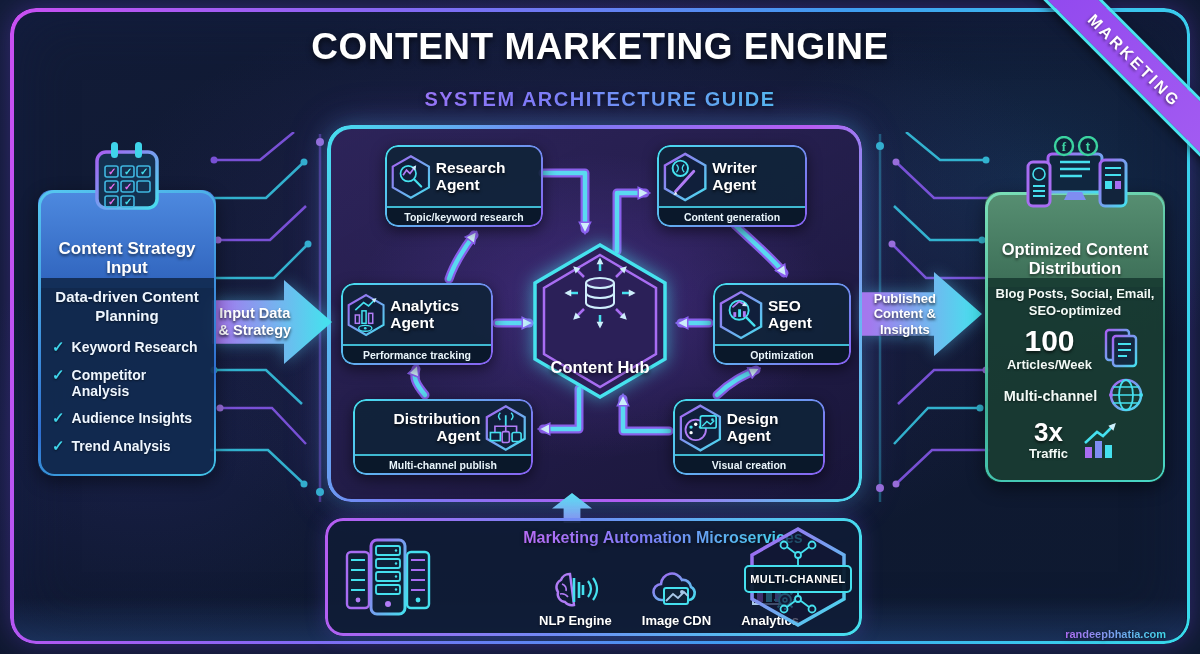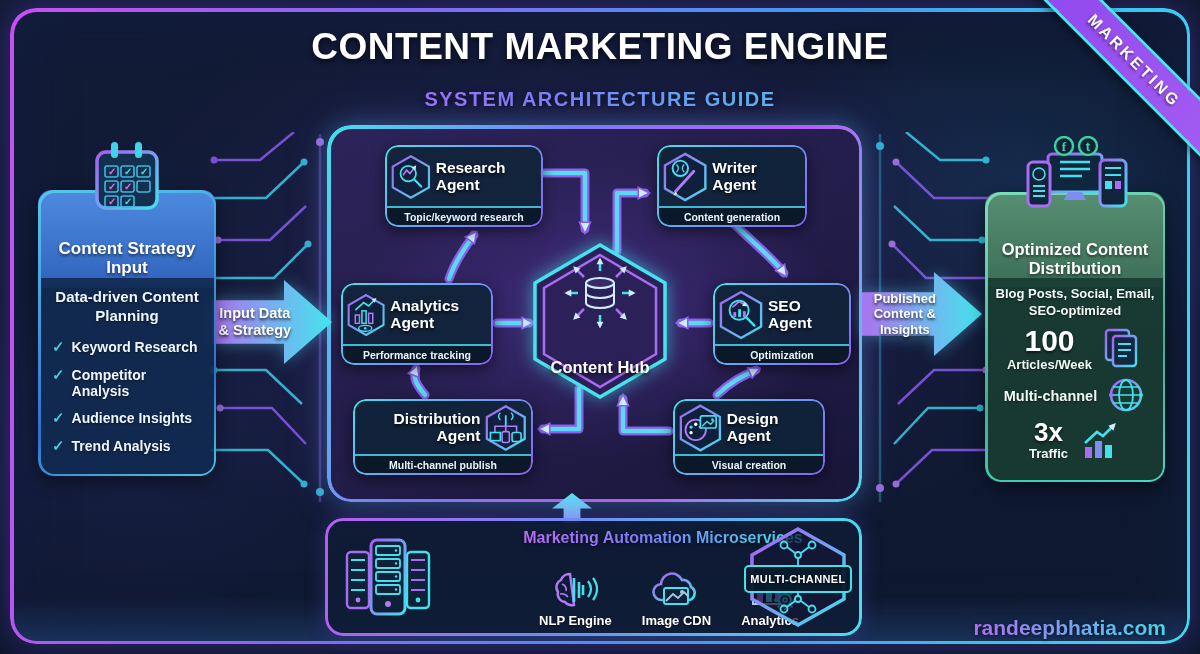--- a/index.html
+++ b/index.html
@@ -112,21 +112,21 @@
     -webkit-background-clip:text;background-clip:text;color:transparent;
     filter:drop-shadow(0 2px 2px rgba(0,0,0,.6));}
   .ms-items{position:absolute;left:148px;top:40px;width:392px;height:70px;display:flex;
     justify-content:center;gap:30px;}
   .ms-item{display:flex;flex-direction:column;align-items:center;justify-content:flex-end;gap:3px;}
   .ms-item .lbl{color:#fff;font-size:13px;font-weight:700;text-shadow:0 1px 2px rgba(0,0,0,.6);}
   .mc-wrap{position:absolute;right:8px;top:7px;width:112px;height:104px;}
   .mc-label{position:absolute;left:2px;right:2px;top:40px;height:24px;background:rgba(10,26,44,.95);
     border:2px solid #45e0ee;border-radius:5px;display:flex;align-items:center;justify-content:center;
     color:#fff;font-size:11px;font-weight:800;letter-spacing:.4px;text-shadow:0 1px 2px rgba(0,0,0,.6);}
-  .watermark{right:34px;bottom:14px;font-size:21px;font-weight:700;z-index:6;
+  .watermark{right:34px;bottom:14px;font-size:11px;font-weight:700;z-index:6;
     background:linear-gradient(90deg,#b06cf4,#3fd9ea);
     -webkit-background-clip:text;background-clip:text;color:transparent;
     filter:drop-shadow(0 1px 2px rgba(0,0,0,.6));}
   .circuits{z-index:1;opacity:.85;}
 </style>
 </head>
 <body>
 
 <div id="canvas">
 

